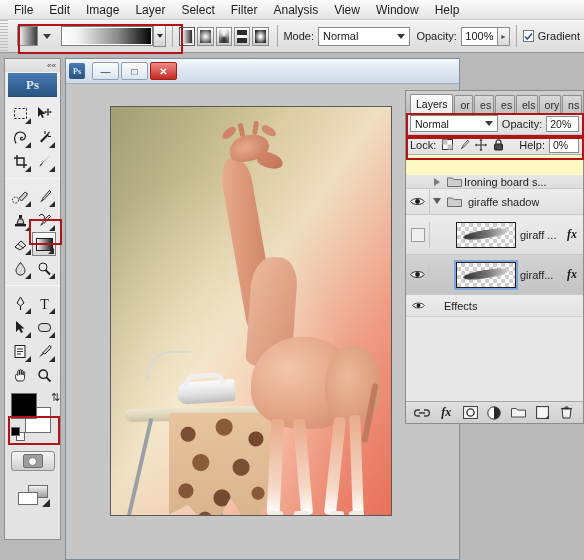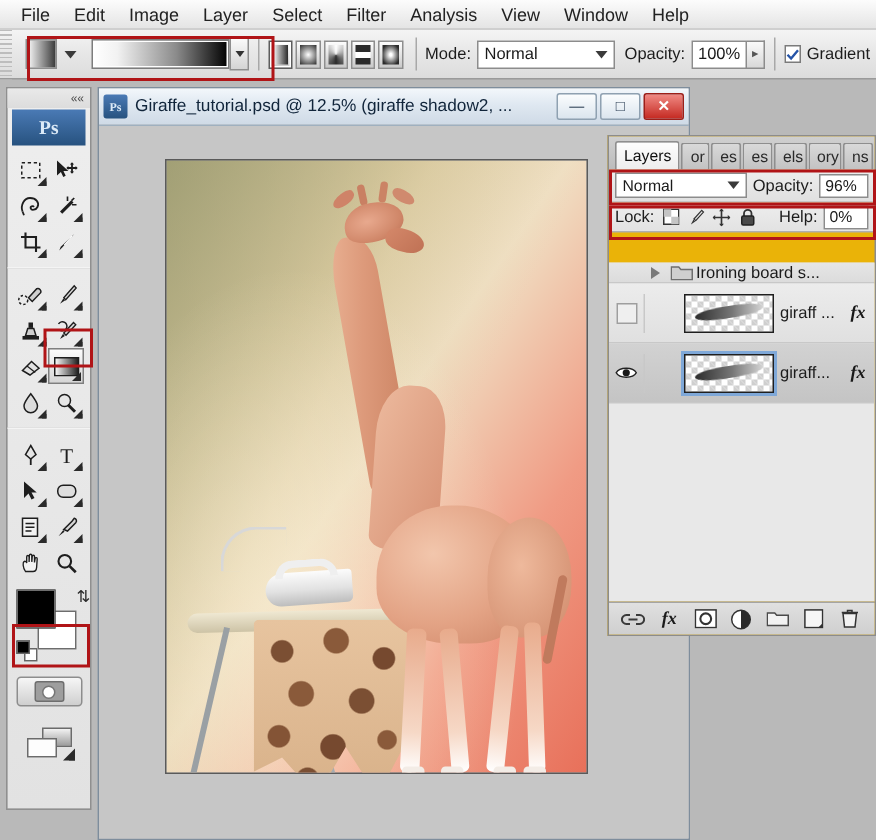--- a/index.html
+++ b/index.html
@@ -239,21 +239,21 @@
       linear-gradient(to bottom,#e7c49f,#d8b189);
     border-radius:4px 4px 12px 10px;
     clip-path: polygon(0 0,100% 0,100% 62%,78% 100%,58% 72%,40% 100%,18% 78%,0 86%);
   }
   #board-pole { position:absolute; left:96px; top:420px; width:70px;height:3px;
     background:#d9d2c4; transform:rotate(-22deg); }
 
   
   #layers {
     position:absolute; left:405px; top:90px; width:179px; height:334px;
-    background:#eab308; border:1px solid #8c8c8c;
+    background:#fef9c3; border:1px solid #8c8c8c;
   }
   #ltabs { height:22px; display:flex; align-items:flex-end;
     background:linear-gradient(to bottom,#d0d0d0,#bcbcbc); padding-left:4px; }
   .ltab { height:18px; padding:0 5px; font-size:10.5px; display:flex;align-items:center;
     border:1px solid #8e8e8e; border-bottom:none; margin-right:1px;
     background:linear-gradient(to bottom,#d9d9d9,#c2c2c2); color:#2a2a2a;
     border-radius:2px 2px 0 0; white-space:nowrap; overflow:hidden; }
   .ltab.active { background:linear-gradient(to bottom,#fdfdfd,#ededed); color:#111; height:19px; }
   .ltab .x { margin-left:4px; font-size:10px; color:#4a4a4a; }
   #lrow1 { height:22px; display:flex; align-items:center; padding:0 4px;
@@ -546,21 +546,20 @@
   <div id="screenmode">
     <div class="r1"></div>
     <div class="r2"></div>
     <div class="tri"></div>
   </div>
 </div>
 
 <div id="docwin">
   <div id="doctitle">
     <div id="doc-ps-ico">Ps</div>
-    <div class="t">Giraffe_tutorial.psd @ 12.5% (giraffe shadow2, ...</div>
     <div class="winbtn">—</div>
     <div class="winbtn">□</div>
     <div class="winbtn close">✕</div>
   </div>
   <div id="canvaswrap">
     <div id="canvas">
       <div class="vign"></div>
 
       <div id="board-top"></div>
       <div id="board-leg1"></div>
@@ -608,21 +607,21 @@
     <div class="ltab">ns</div>
   </div>
 
   <div id="lrow1">
     <div class="mode">
       <span>Normal</span>
       <span class="cb-arrow"></span>
     </div>
     <div style="width:4px"></div>
     <div class="lbl">Opacity:</div>
-    <div class="valbox" style="width:34px">96%</div>
+    <div class="valbox" style="width:34px">20%</div>
   </div>
 
   <div id="lrow2">
     <div class="lbl">Lock:</div>
     <div class="lockico">
       <svg width="11" height="11" viewBox="0 0 11 11">
           <rect x="0.5" y="0.5" width="10" height="10" fill="#fff" stroke="#333"></rect>
           <rect x="0.5" y="0.5" width="5" height="5" fill="#c4c4c4"></rect>
           <rect x="5.5" y="5.5" width="5" height="5" fill="#c4c4c4"></rect>
         </svg>
@@ -661,20 +660,39 @@
       </span>
       <span style="width:20px;display:flex;align-items:center;justify-content:center;">
         <svg width="15" height="11" viewBox="0 0 15 11">
             <path d="M0.5 2 h5 l1.4 1.6 H14.5 V10.5 H0.5 Z" fill="#cfcfcf" stroke="#6e6e6e"></path>
           </svg>
       </span>
       <span class="nm">Ironing board s...</span>
     </div>
 
 
+    <div class="lay">
+      <span class="eye">
+        <svg width="15" height="11" viewBox="0 0 15 11">
+            <path d="M0.8 5.5 C3 1.5 12 1.5 14.2 5.5 C12 9.5 3 9.5 0.8 5.5 Z" fill="#fff" stroke="#222" stroke-width="1"></path>
+            <circle cx="7.5" cy="5.5" r="2.4" fill="#1a1a1a"></circle>
+          </svg>
+      </span>
+      <span class="arrow">
+        <svg width="8" height="7" viewBox="0 0 8 7">
+            <path d="M0 0 L8 0 L4 6 Z" fill="#5a5a5a"></path>
+          </svg>
+      </span>
+      <span class="folder">
+        <svg width="15" height="11" viewBox="0 0 15 11">
+            <path d="M0.5 2 h5 l1.4 1.6 H14.5 V10.5 H0.5 Z" fill="#cfcfcf" stroke="#6e6e6e"></path>
+          </svg>
+      </span>
+      <span class="nm">giraffe shadow</span>
+    </div>
 
     <div class="lay clip">
       <span class="eye">
         <span style="width:14px;height:14px;border:1px solid #9e9e9e;background:#efefef;display:block;"></span>
       </span>
       <span class="thumb">
           <span class="shp"></span>
         </span>
       <span class="nm">giraff ...</span>
       <span class="fx">fx</span>
@@ -687,20 +705,29 @@
             <circle cx="7.5" cy="5.5" r="2.4" fill="#1a1a1a"></circle>
           </svg>
       </span>
       <span class="thumb selt">
           <span class="shp"></span>
         </span>
       <span class="nm">giraff...</span>
       <span class="fx">fx</span>
     </div>
 
+    <div class="sub">
+      <span class="eye">
+        <svg width="13" height="9" viewBox="0 0 13 9">
+            <path d="M0.7 4.5 C2.6 1.3 10.4 1.3 12.3 4.5 C10.4 7.7 2.6 7.7 0.7 4.5 Z" fill="#fff" stroke="#222" stroke-width="0.9"></path>
+            <circle cx="6.5" cy="4.5" r="2" fill="#1a1a1a"></circle>
+          </svg>
+      </span>
+      <span style="margin-left:14px">Effects</span>
+    </div>
 
   </div>
 
   <div id="lfoot">
     <span class="fbtn">
       <svg width="16" height="10" viewBox="0 0 16 10">
           <path d="M6 2 H3.6 a3 3 0 0 0 0 6 H6 M10 2 h2.4 a3 3 0 0 1 0 6 H10 M5 5 h6" stroke="#3a3a3a" stroke-width="1.3" fill="none"></path>
         </svg>
     </span>
     <span class="fbtn">

